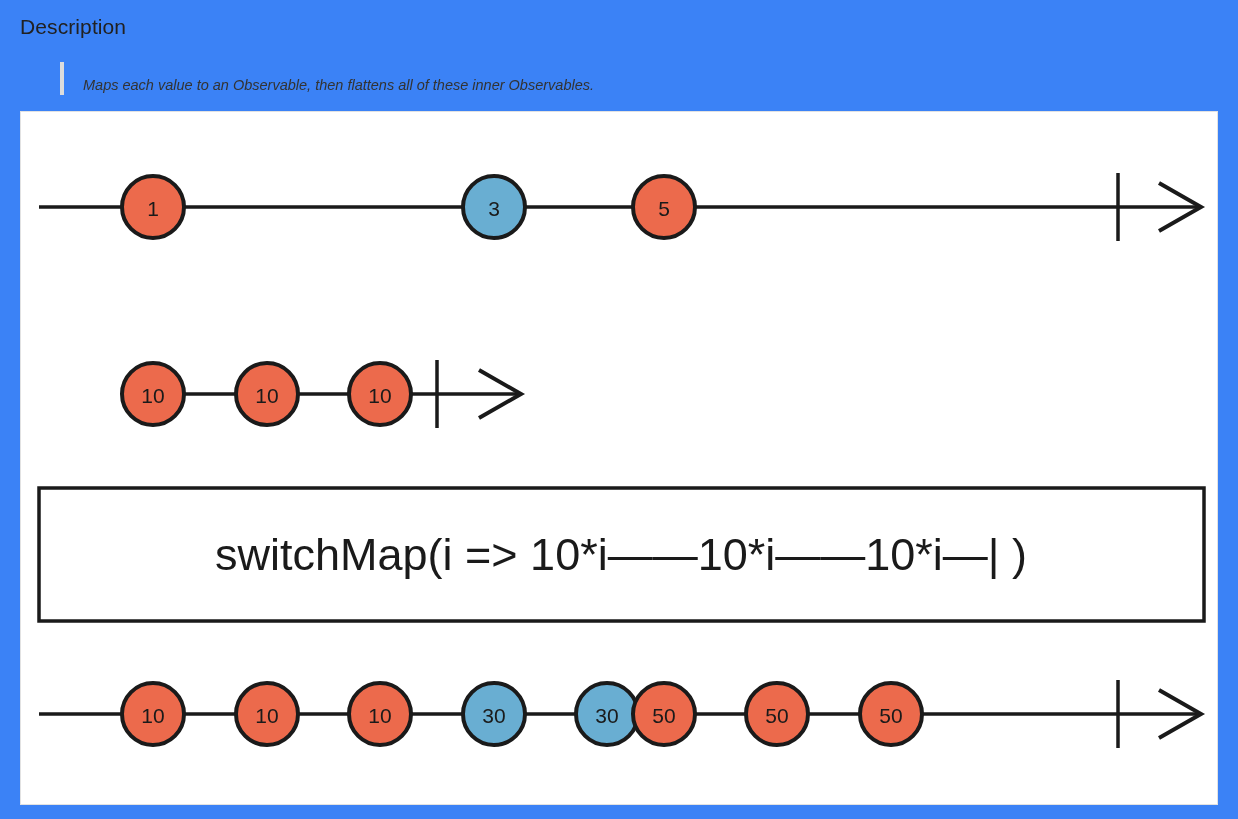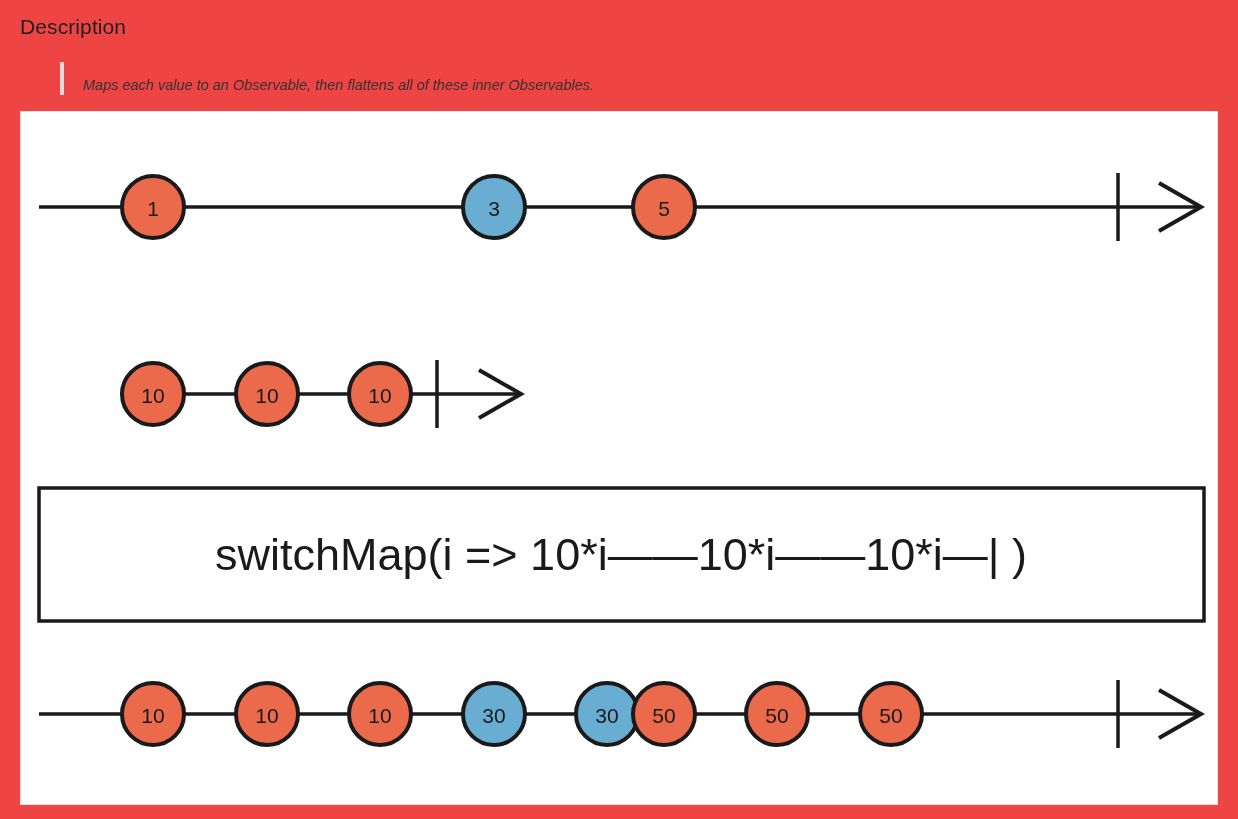--- a/index.html
+++ b/index.html
@@ -6,21 +6,21 @@
   html, body {
     margin: 0;
     padding: 0;
     background: #fafafa;
     font-family: "Liberation Sans", sans-serif;
   }
   #page {
     position: relative;
     width: 1238px;
     height: 819px;
-    background: #ef4444;
+    background: #3b82f6;
     overflow: hidden;
   }
   
   .section-title {
     position: absolute;
     left: 20px;
     top: 13px;
     font-size: 21px;
     font-weight: 400;
     color: #212121;

